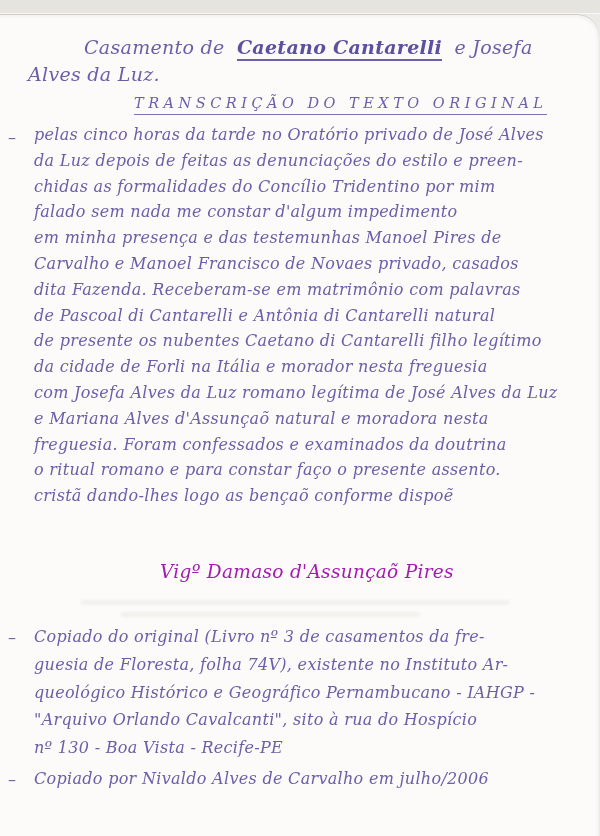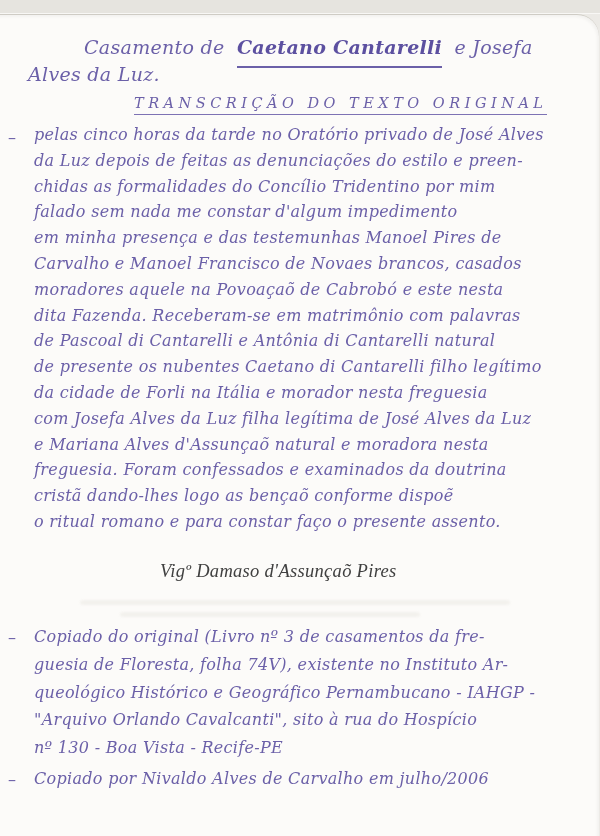--- a/index.html
+++ b/index.html
@@ -25,38 +25,38 @@
     background:#eceae4;opacity:.55;border-radius:3px;filter:blur(1px);
   }
   
   .hw{
     position:absolute;color:#6b60a8;font-style:italic;
     letter-spacing:.3px;
   }
   .title1{top:36px;left:84px;font-size:19px;white-space:nowrap;}
   .title1 .names{
     font-weight:bold;color:#5c50a0;
-    border-bottom:2px solid #6b60a8;padding-bottom:8px;margin:17px 6px;
+    border-bottom:2px solid #6b60a8;padding-bottom:1px;margin:17px 6px;
   }
   .title2{top:63px;left:28px;font-size:19px;}
   .heading{
     top:95px;left:134px;font-size:14.5px;font-style:italic;
     letter-spacing:4.5px;white-space:nowrap;
     border-bottom:1.5px solid #7d72b4;padding-bottom:3px;
   }
   .record{top:122px;left:8px;width:584px;}
   .record .dash{
     position:absolute;left:0;top:6px;font-size:16px;color:#6b60a8;font-style:normal;
   }
   .record .lines{margin-left:26px;}
   .record .line{
     font-size:16px;line-height:25.8px;white-space:nowrap;
   }
   .signature{
-    top:561px;left:160px;font-size:18.5px;white-space:nowrap;color:#404040;font-family:Liberation Serif, serif;
+    top:561px;left:160px;font-size:18.5px;white-space:nowrap;color:#a21caf;
   }
   .note{left:8px;width:584px;}
   .note1{top:623px;}
   .note2{top:765px;}
   .note .dash{
     position:absolute;left:0;top:5px;font-size:16px;color:#6b60a8;font-style:normal;
   }
   .note .lines{margin-left:26px;}
   .note .line{font-size:16px;line-height:27.8px;white-space:nowrap;}
 </style>
@@ -77,31 +77,30 @@
 <div class="hw heading">TRANSCRIÇÃO DO TEXTO ORIGINAL</div>
 
 <div class="hw record">
   <span class="dash">–</span>
   <div class="lines">
     <div class="line">pelas cinco horas da tarde no Oratório privado de José Alves</div>
     <div class="line">da Luz depois de feitas as denunciações do estilo e preen-</div>
     <div class="line">chidas as formalidades do Concílio Tridentino por mim</div>
     <div class="line">falado sem nada me constar d'algum impedimento</div>
     <div class="line">em minha presença e das testemunhas Manoel Pires de</div>
-    <div class="line">Carvalho e Manoel Francisco de Novaes brancos, casados</div>
-    <div class="line">moradores aquele na Povoaçaõ de Cabrobó e este nesta</div>
+    <div class="line">Carvalho e Manoel Francisco de Novaes privado, casados</div>
     <div class="line">dita Fazenda. Receberam-se em matrimônio com palavras</div>
     <div class="line">de Pascoal di Cantarelli e Antônia di Cantarelli natural</div>
     <div class="line">de presente os nubentes Caetano di Cantarelli filho legítimo</div>
     <div class="line">da cidade de Forli na Itália e morador nesta freguesia</div>
-    <div class="line">com Josefa Alves da Luz filha legítima de José Alves da Luz</div>
+    <div class="line">com Josefa Alves da Luz romano legítima de José Alves da Luz</div>
     <div class="line">e Mariana Alves d'Assunçaõ natural e moradora nesta</div>
     <div class="line">freguesia. Foram confessados e examinados da doutrina</div>
+    <div class="line">o ritual romano e para constar faço o presente assento.</div>
     <div class="line">cristã dando-lhes logo as bençaõ conforme dispoẽ</div>
-    <div class="line">o ritual romano e para constar faço o presente assento.</div>
   </div>
 </div>
 
 <div class="hw signature">Vigº Damaso d'Assunçaõ Pires</div>
 
 <div class="hw note note1">
   <span class="dash">–</span>
   <div class="lines">
     <div class="line">Copiado do original (Livro nº 3 de casamentos da fre-</div>
     <div class="line">guesia de Floresta, folha 74V), existente no Instituto Ar-</div>

